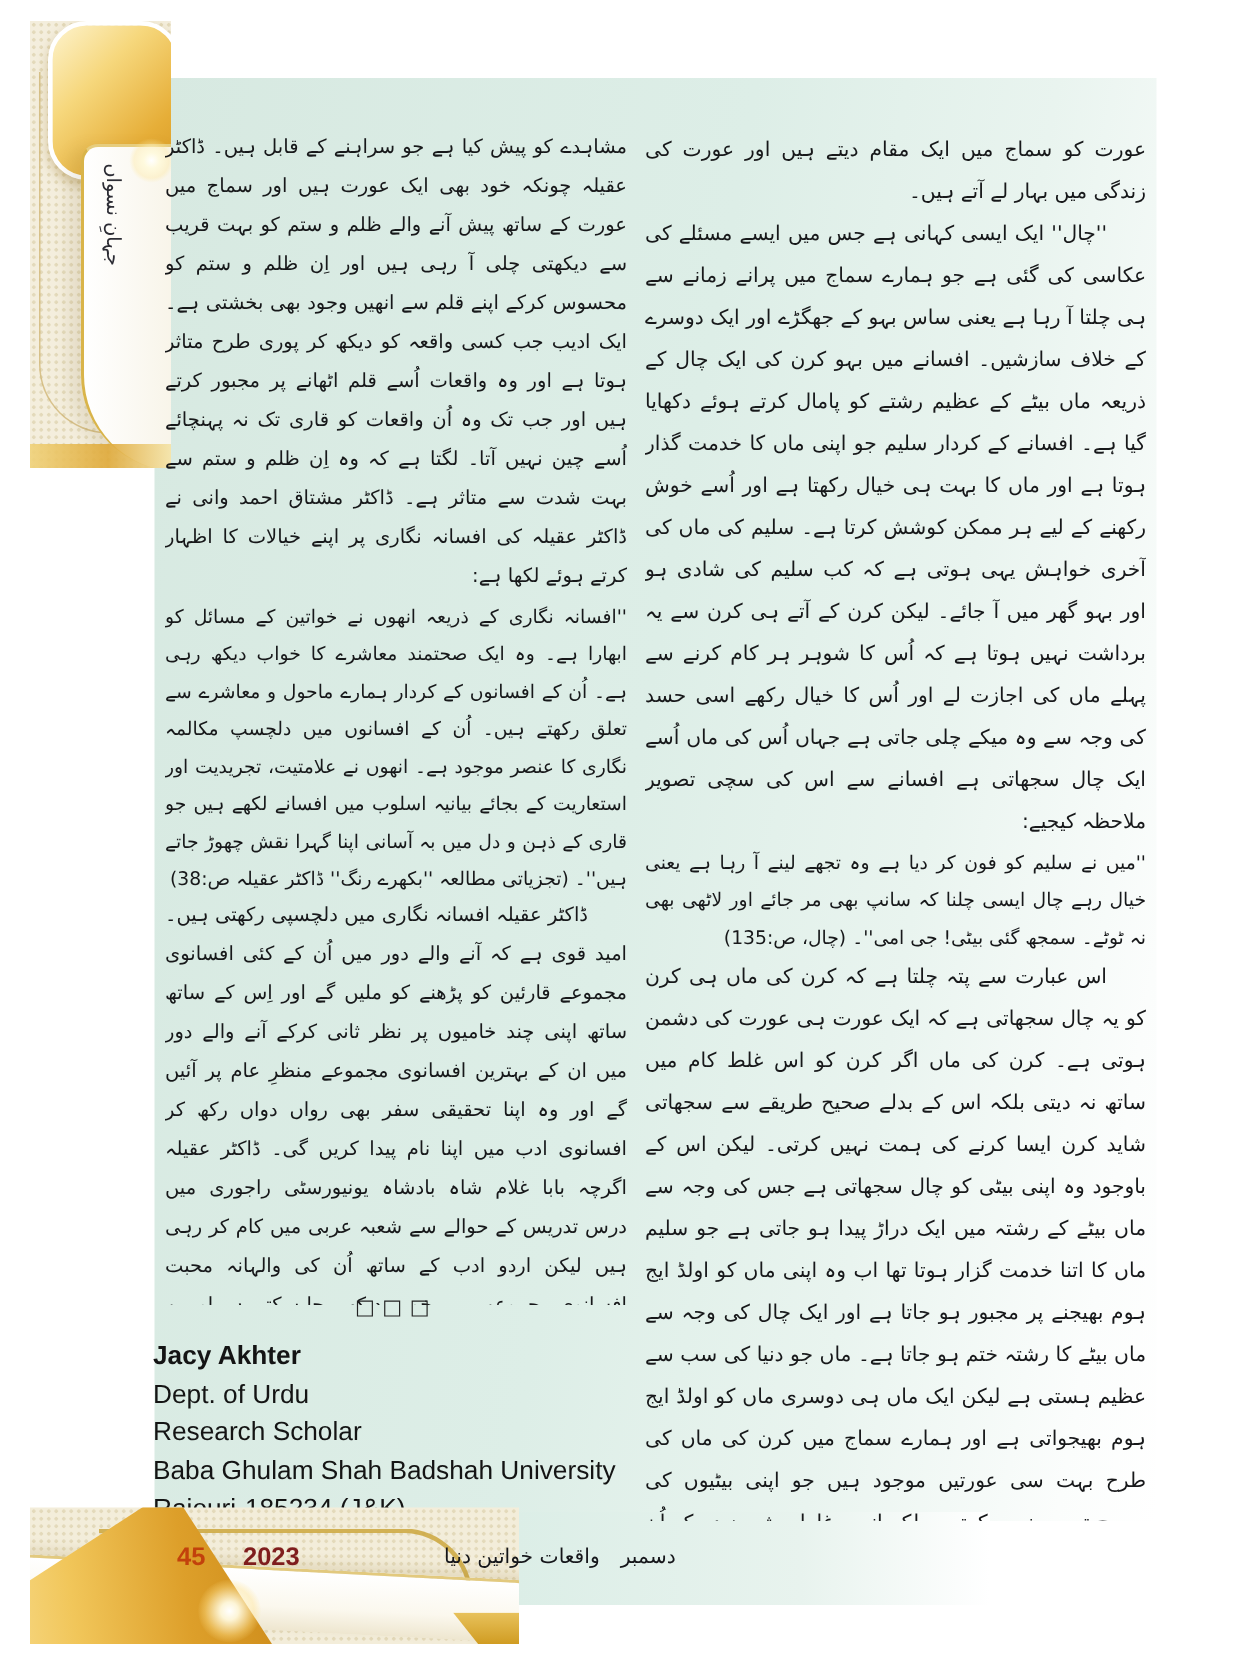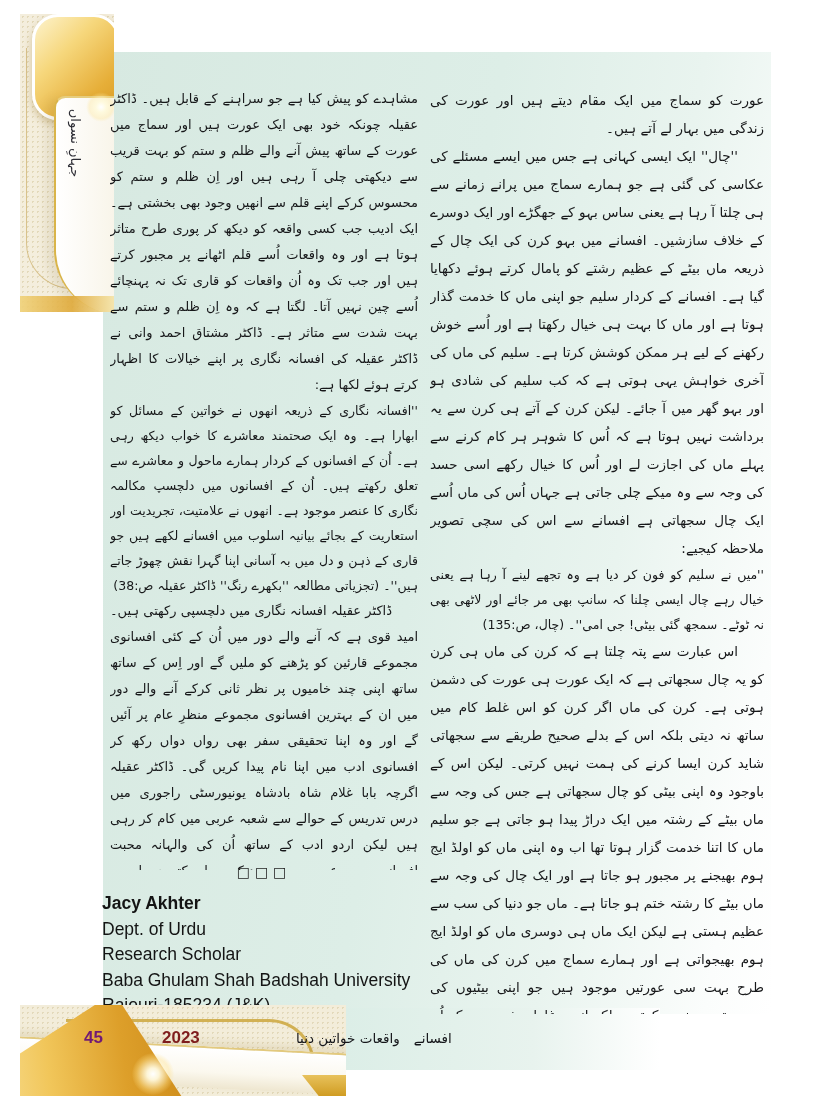--- a/index.html
+++ b/index.html
@@ -110,22 +110,22 @@
   .f-sparkle{
     position:absolute;left:112px;top:48px;width:42px;height:42px;border-radius:50%;
     background:radial-gradient(circle,#ffffff 0%,rgba(255,250,225,.95) 20%,rgba(255,225,140,.4) 55%,rgba(255,255,255,0) 72%);
   }
   .f-wedge{
     position:absolute;right:0;top:70px;width:44px;height:21px;
     background:linear-gradient(to bottom,#e8c25c,#d09c22);
     clip-path:polygon(0 0,100% 0,100% 100%,38% 100%);
   }
   .footer-pageno{
-    position:absolute;left:84px;top:1028px;
-    font-family:"Liberation Sans",sans-serif;font-weight:bold;font-size:17px;color:#701a75;
+    position:absolute;left:118px;top:1028px;
+    font-family:"Liberation Sans",sans-serif;font-weight:bold;font-size:17px;color:#c2410c;
   }
   .footer-year{
     position:absolute;left:162px;top:1028px;
     font-family:"Liberation Sans",sans-serif;font-weight:bold;font-size:17px;color:#7f1d1d;
   }
   .footer-mag{
     position:absolute;left:296px;top:1030px;direction:ltr;white-space:nowrap;
     font-size:13.5px;color:#15161a;
   }
   .footer-mag .sep{display:inline-block;width:14px;}
@@ -176,16 +176,16 @@
     <div class="f-line"></div>
     <div class="f-band"></div>
     <div class="f-gold"></div>
     <div class="f-sparkle"></div>
     <div class="f-wedge"></div>
   </div>
 
   <div class="footer-pageno">45</div>
   <div class="footer-year">2023</div>
   <div class="footer-mag">
-    <span class="ur">واقعات خواتین دنیا</span><span class="sep"></span><span class="ur">افسانے</span>
+    <span class="ur">واقعات خواتین دنیا</span><span class="sep"></span><span class="ur">دسمبر</span>
   </div>
 
 </div>
 
 </body></html>

